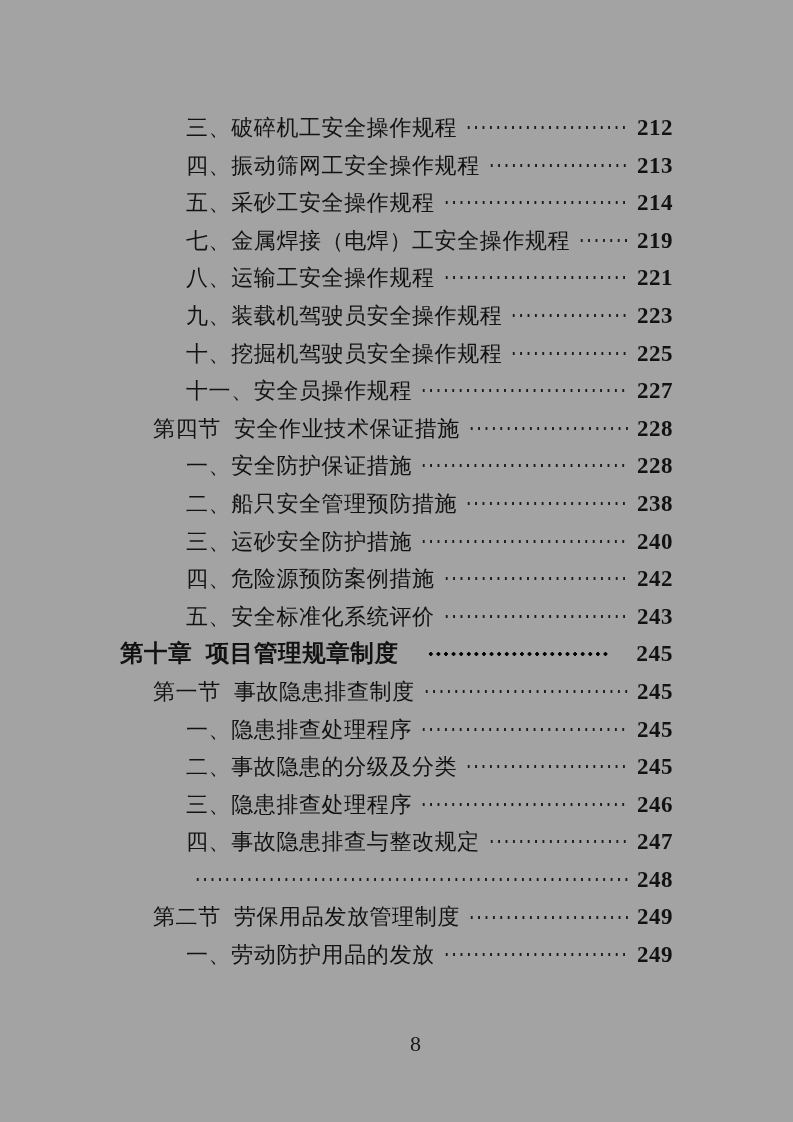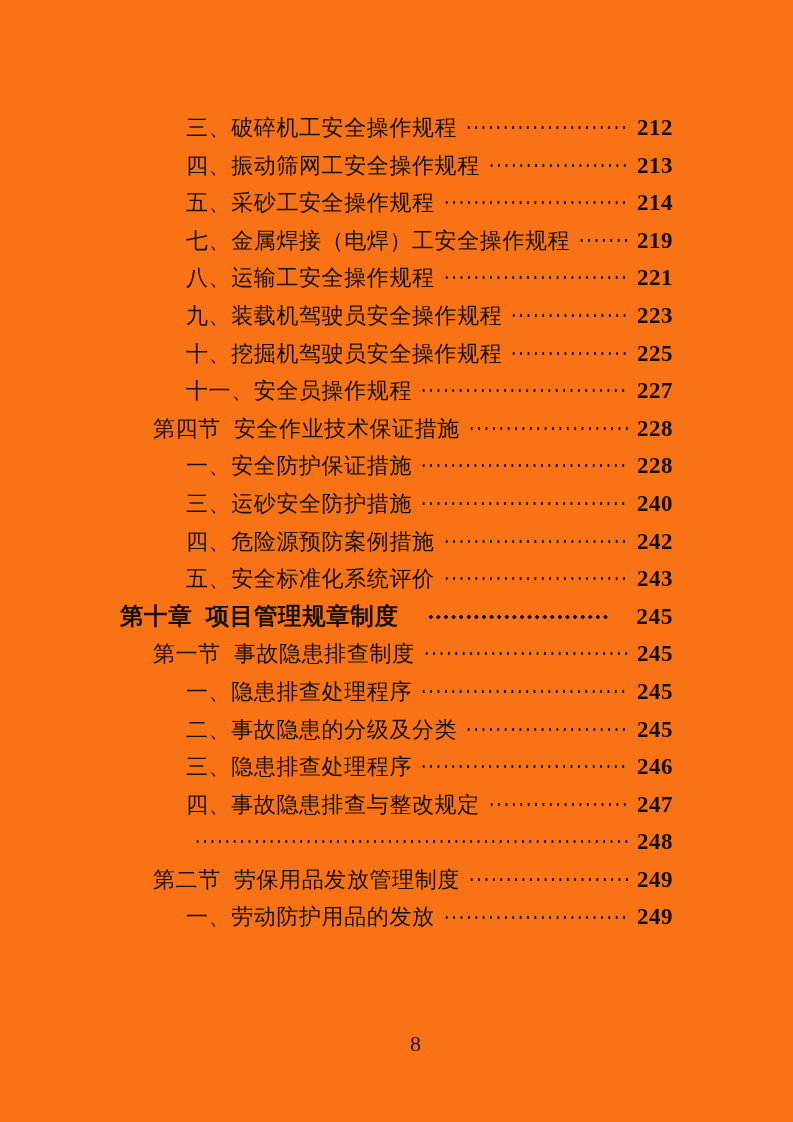--- a/index.html
+++ b/index.html
@@ -6,21 +6,21 @@
   html, body { width: 793px; height: 1122px; }
   body {
     background: #ffffff;
     color: #121212;
     font-family: "Liberation Serif", "DejaVu Serif", serif;
   }
   .page {
     position: relative;
     width: 793px;
     height: 1122px;
-    background: #f97316;
+    background: #a3a3a3;
     padding: 109px 120px 0 120px;
     overflow: hidden;
   }
   .toc { width: 100%; }
   .row {
     display: flex;
     align-items: center;
     height: 37.6px;
     font-size: 22px;
     line-height: 37.6px;
@@ -128,20 +128,25 @@
       <span class="leader"></span>
       <span class="num">228</span>
     </div>
 
     <div class="row lvl2">
       <span class="t">一、安全防护保证措施</span>
       <span class="leader"></span>
       <span class="num">228</span>
     </div>
 
+    <div class="row lvl2">
+      <span class="t">二、船只安全管理预防措施</span>
+      <span class="leader"></span>
+      <span class="num">238</span>
+    </div>
 
     <div class="row lvl2">
       <span class="t">三、运砂安全防护措施</span>
       <span class="leader"></span>
       <span class="num">240</span>
     </div>
 
     <div class="row lvl2">
       <span class="t">四、危险源预防案例措施</span>
       <span class="leader"></span>

